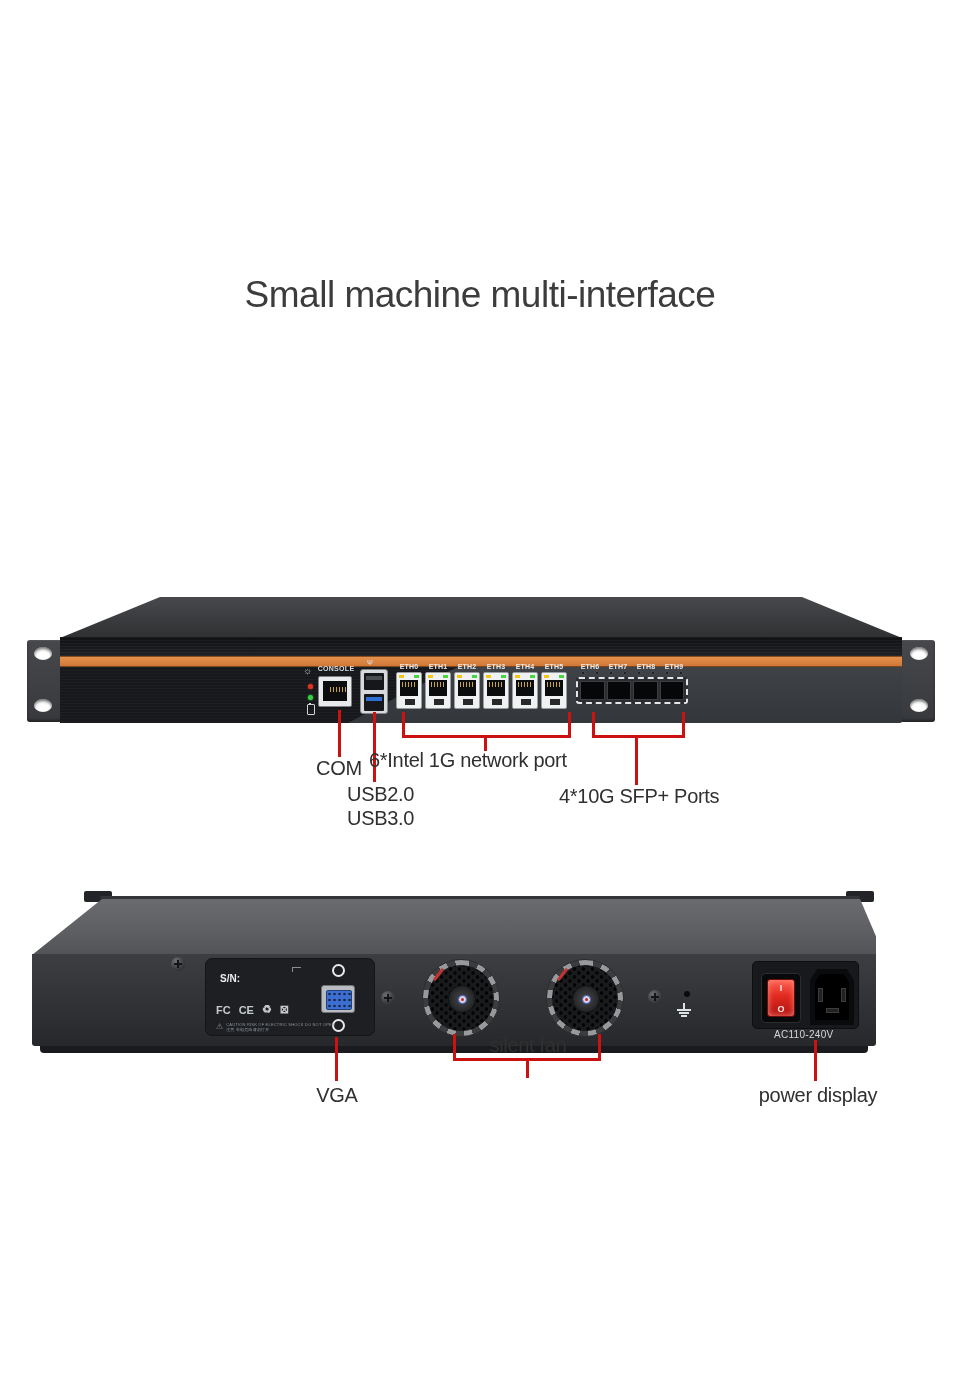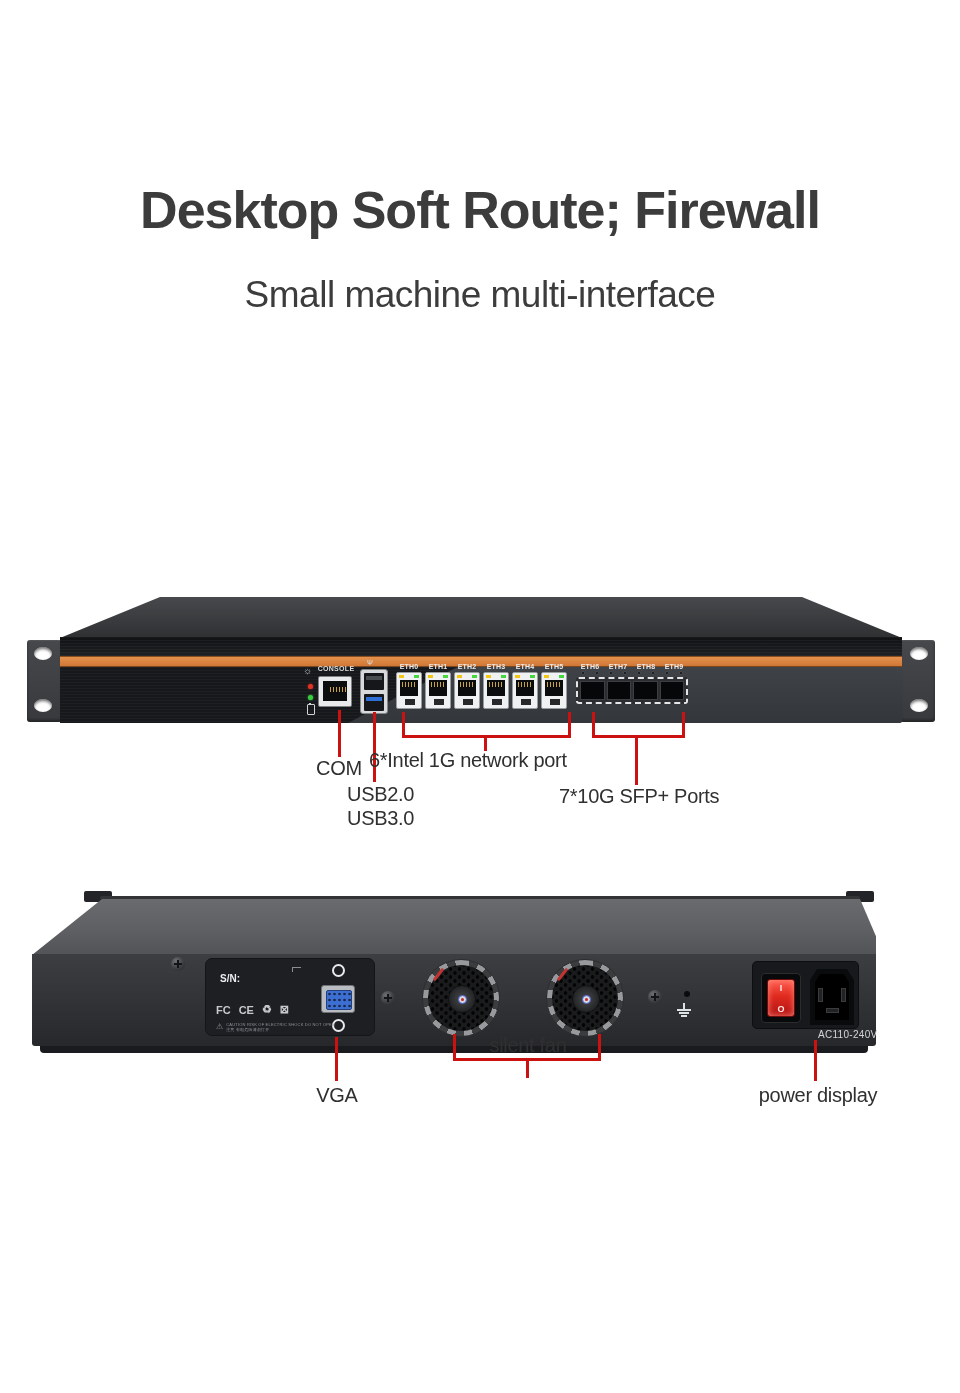--- a/index.html
+++ b/index.html
@@ -139,40 +139,39 @@
   .sw-on{position:absolute;left:0;right:0;top:3px;}
   .sw-off{position:absolute;left:0;right:0;bottom:2px;}
   .inlet{position:absolute;left:57px;top:7px;width:44px;height:56px;background:#0a0b0c;
          clip-path:polygon(0 20%,16% 0,84% 0,100% 20%,100% 100%,0 100%);}
   .inlet-in{position:absolute;left:5px;top:5px;right:5px;bottom:5px;background:#000;
          clip-path:polygon(0 18%,16% 0,84% 0,100% 18%,100% 100%,0 100%);}
   .pin{position:absolute;background:#202224;border:1px solid #3a3c3e;box-sizing:border-box;}
   .pin-l{left:8px;top:19px;width:5px;height:14px;}
   .pin-r{left:31px;top:19px;width:5px;height:14px;}
   .pin-c{left:16px;top:39px;width:13px;height:5px;}
-  .ac-text{left:818px;top:1029px;font-size:10px;color:#d3d6d9;letter-spacing:.3px;}
+  .ac-text{left:774px;top:1029px;font-size:10px;color:#d3d6d9;letter-spacing:.3px;}
 
   .pinhole{left:684px;top:991px;width:6px;height:6px;background:#0a0b0c;border-radius:50%;}
   .ground{left:676px;top:1003px;width:16px;height:14px;}
   .ground i{position:absolute;background:#dfe2e4;}
   .ground .g1{left:7px;top:0;width:2px;height:6px;}
   .ground .g2{left:1px;top:6px;width:14px;height:2px;}
   .ground .g3{left:3px;top:9px;width:10px;height:2px;}
   .ground .g4{left:5px;top:12px;width:6px;height:2px;}
 
   
   .cl{background:#cc1111;}
   .clt{color:#303030;font-size:20px;letter-spacing:-0.3px;white-space:nowrap;}
 </style>
 </head>
 <body>
 
 <div class="page">
 
-  <div class="abs title">Desktop Soft Route; Firewall</div>
   <div class="abs subtitle">
     <div>Small machine multi-interface</div>
   </div>
 
   <div class="abs ear" style="left:27px;top:640px;width:35px;height:82px;">
     <span class="hole" style="left:7px;top:7px;width:18px;height:13px;"></span>
     <span class="hole" style="left:7px;top:59px;width:18px;height:13px;"></span>
   </div>
   <div class="abs ear" style="left:900px;top:640px;width:35px;height:82px;">
     <span class="hole" style="left:10px;top:7px;width:18px;height:13px;"></span>
@@ -309,21 +308,21 @@
   <span class="abs cl" style="left:484px;top:735px;width:3px;height:16px;"></span>
   <span class="abs cl" style="left:592px;top:712px;width:3px;height:26px;"></span>
   <span class="abs cl" style="left:682px;top:712px;width:3px;height:26px;"></span>
   <span class="abs cl" style="left:592px;top:735px;width:93px;height:3px;"></span>
   <span class="abs cl" style="left:635px;top:735px;width:3px;height:50px;"></span>
 
   <div class="abs clt" style="left:316px;top:757px;">COM</div>
   <div class="abs clt" style="left:347px;top:783px;">USB2.0</div>
   <div class="abs clt" style="left:347px;top:807px;">USB3.0</div>
   <div class="abs clt" style="left:369px;top:749px;">6*Intel 1G network port</div>
-  <div class="abs clt" style="left:559px;top:785px;">7*10G SFP+ Ports</div>
+  <div class="abs clt" style="left:559px;top:785px;">4*10G SFP+ Ports</div>
 
   <span class="abs handle" style="left:84px;"></span>
   <span class="abs handle" style="left:846px;"></span>
   <div class="abs r-top"></div>
   <div class="abs r-topline"></div>
   <div class="abs r-face"></div>
   <div class="abs r-bottom"></div>
 
   <div class="abs sn-panel">
     <span class="sn-text">S/N:</span>

